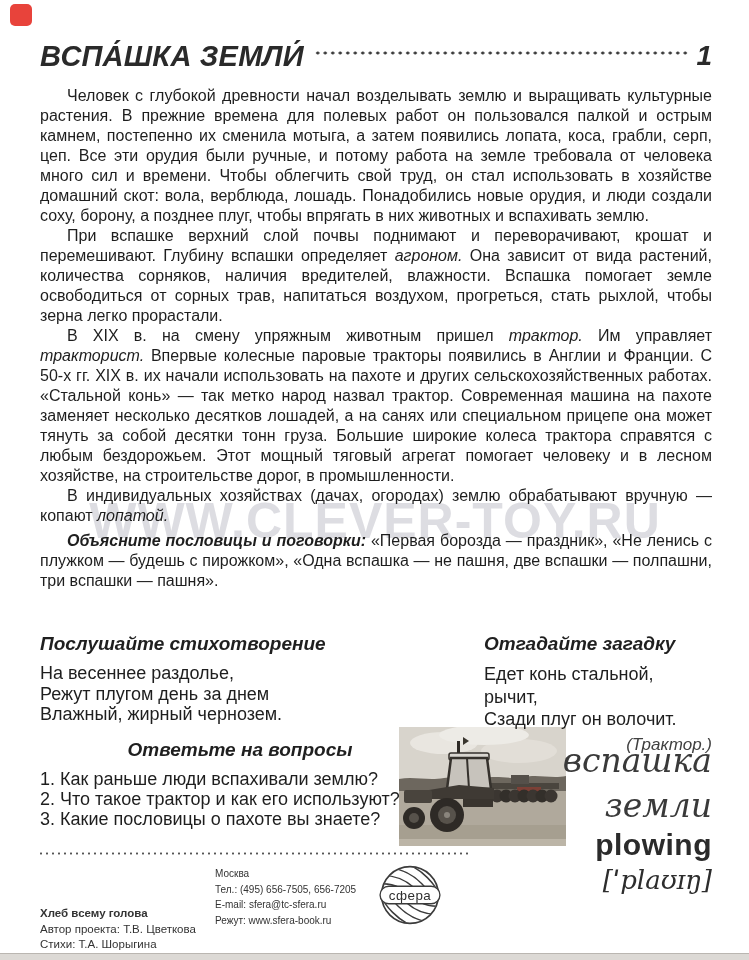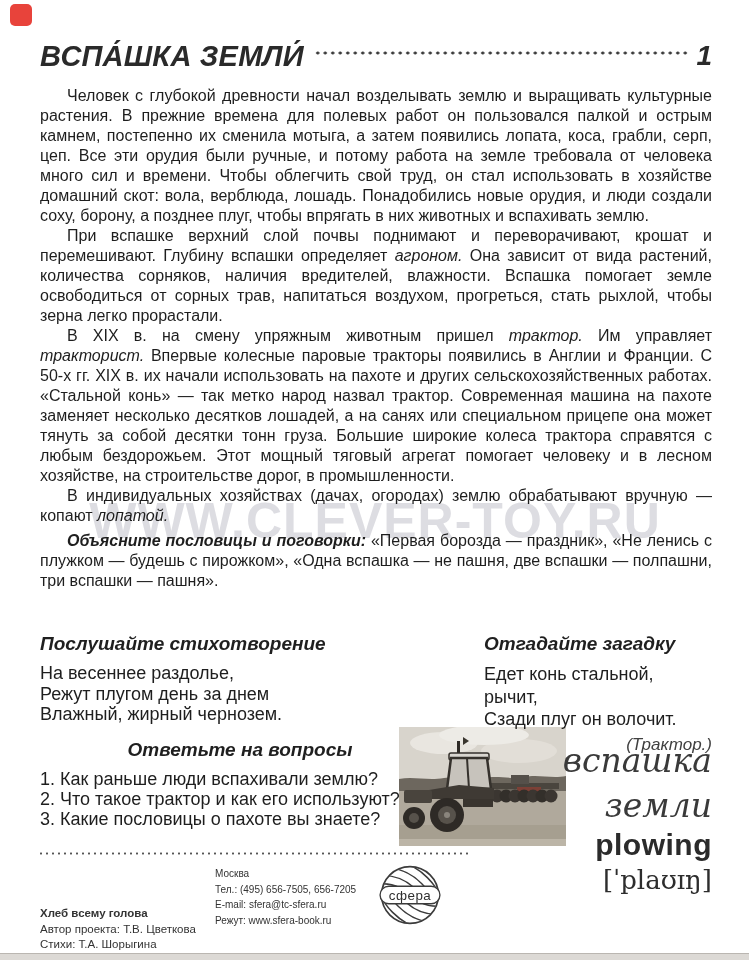--- a/index.html
+++ b/index.html
@@ -40,21 +40,21 @@
   .riddle-answer{font-style:italic;font-size:17px;line-height:22px;text-align:right;margin-top:3px;color:#404040;}
 
   
   .photo{left:399px;top:727px;width:167px;height:119px;overflow:hidden;}
   .photo svg{display:block;}
 
   
   .vocab{left:556px;top:738px;width:156px;text-align:right;z-index:1;}
   .script-line{font-family:"DejaVu Serif",serif;font-style:italic;font-size:33px;line-height:45px;color:#3a3a3a;}
   .english-word{font-weight:bold;font-size:30px;line-height:34px;color:#2b2b2b;letter-spacing:.5px;}
-  .transcription{font-family:"DejaVu Serif",serif;font-size:26px;line-height:36px;color:#2d2d2d;}
+  .transcription{font-family:"DejaVu Serif",serif;font-size:26px;line-height:36px;color:#2d2d2d;font-style:italic;}
 
   
   .dotted-sep{left:38px;top:852px;width:434px;height:3px;
               background-image:radial-gradient(circle,#555 1px,transparent 1.2px);
               background-size:6px 3px;background-repeat:repeat-x;background-position:left center;}
   .footer-left{left:40px;top:866px;width:172px;font-size:11.5px;line-height:15.5px;color:#333;}
   .footer-contact{left:215px;top:866px;width:165px;font-size:10px;line-height:15.5px;color:#333;}
   .footer-title{font-weight:bold;margin-top:40px;}
   .footer-line{white-space:nowrap;}
   .logo{left:378px;top:863px;width:64px;height:64px;}

